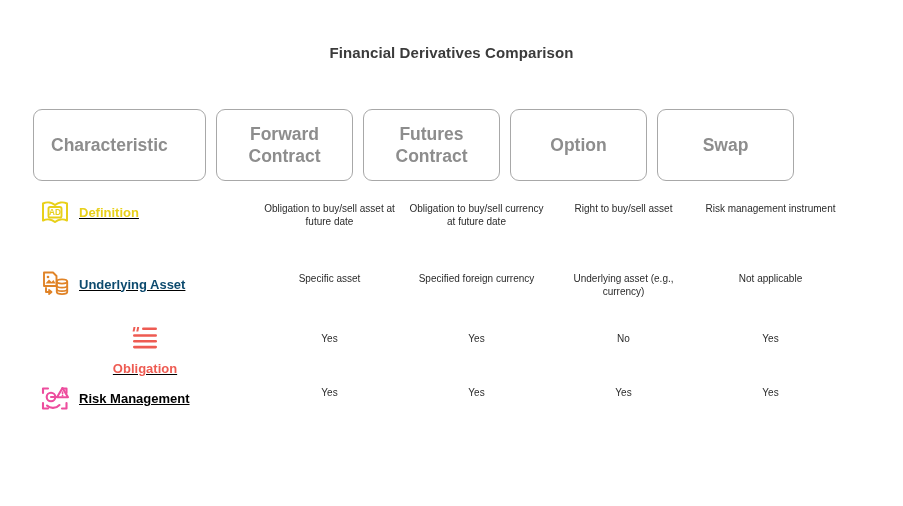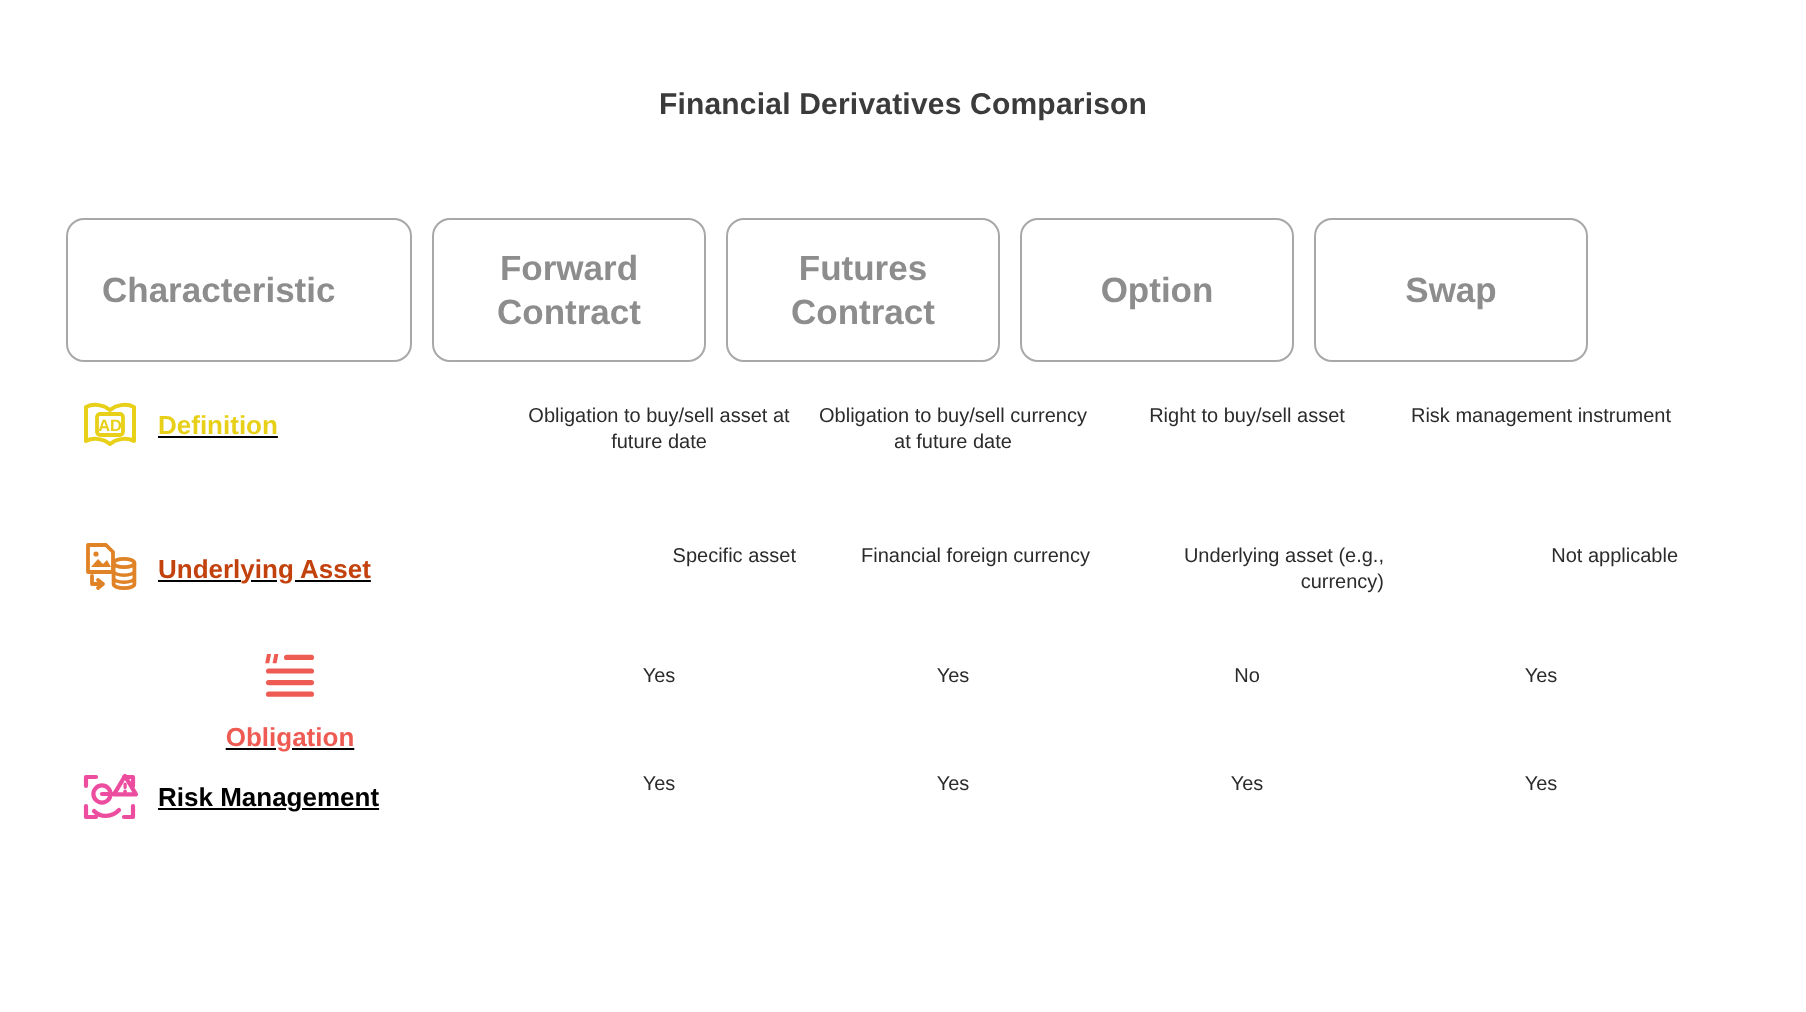--- a/index.html
+++ b/index.html
@@ -111,21 +111,21 @@
   .row-2 { height: 62px; }
   .row-3 { height: 55px; }
   .row-4 { height: 55px; }
 
   .row-1 .row-label-cell { height: 50px; margin-top: 6px; }
   .row-2 .row-label-cell { height: 50px; margin-top: 0px; }
   .row-3 .row-label-cell { height: 45px; margin-top: 0px; flex-direction: column; }
   .row-4 .row-label-cell { height: 45px; margin-top: 0px; }
 
   .row-1 .data-cell { padding-top: 21px; }
-  .row-2 .data-cell { padding-top: 13px; text-align: right; }
+  .row-2 .data-cell { padding-top: 13px; }
   .row-3 .data-cell { padding-top: 11px; }
   .row-4 .data-cell { padding-top: 10px; }
 </style>
 </head>
 <body>
 
 <div id="page-title">Financial Derivatives Comparison</div>
 
 <div id="table-wrap">
 
@@ -182,24 +182,24 @@
           <path d="M5 4.5 L14 4.5 L17.5 8 L17.5 18 L5 18 Z" fill="none" stroke="#E08327" stroke-width="1.9" stroke-linejoin="round"></path>
           <circle cx="9" cy="9" r="1.3" fill="#E08327"></circle>
           <path d="M6.5 15.5 L10 11.5 L12.5 14 L14.5 12 L16.5 15.5 Z" fill="#E08327"></path>
           <path d="M7 20 L7 24 L12 24" fill="none" stroke="#E08327" stroke-width="1.9" stroke-linecap="round" stroke-linejoin="round"></path>
           <path d="M10 22 L12.5 24 L10 26" fill="none" stroke="#E08327" stroke-width="1.9" stroke-linecap="round" stroke-linejoin="round"></path>
           <ellipse cx="23" cy="13.5" rx="5.2" ry="2.1" fill="none" stroke="#E08327" stroke-width="1.9"></ellipse>
           <path d="M17.8 13.5 L17.8 24 C17.8 25.2, 20.1 26.1, 23 26.1 C25.9 26.1, 28.2 25.2, 28.2 24 L28.2 13.5" fill="none" stroke="#E08327" stroke-width="1.9"></path>
           <path d="M17.8 17.5 C17.8 18.7, 20.1 19.6, 23 19.6 C25.9 19.6, 28.2 18.7, 28.2 17.5" fill="none" stroke="#E08327" stroke-width="1.7"></path>
           <path d="M17.8 21 C17.8 22.2, 20.1 23.1, 23 23.1 C25.9 23.1, 28.2 22.2, 28.2 21" fill="none" stroke="#E08327" stroke-width="1.7"></path>
         </svg>
-        <span class="row-label-text" style="color:#c2410c">Underlying Asset</span>
+        <span class="row-label-text" style="color:#0c4a6e">Underlying Asset</span>
       </div>
       <div class="data-cell">Specific asset</div>
-      <div class="data-cell">Financial foreign currency</div>
+      <div class="data-cell">Specified foreign currency</div>
       <div class="data-cell">Underlying asset (e.g., currency)</div>
       <div class="data-cell">Not applicable</div>
     </div>
 
     <div class="data-row row-3">
       <div class="row-label-cell">
         <svg class="row-icon" viewBox="0 0 32 32">
           <path d="M4.5 6 L6.5 6 L5.6 10.6 L3.6 10.6 Z" fill="#EE5B52"></path>
           <path d="M8.2 6 L10.2 6 L9.3 10.6 L7.3 10.6 Z" fill="#EE5B52"></path>
           <rect x="13" y="6.4" width="15" height="2.6" rx="1.3" fill="#EE5B52"></rect>

